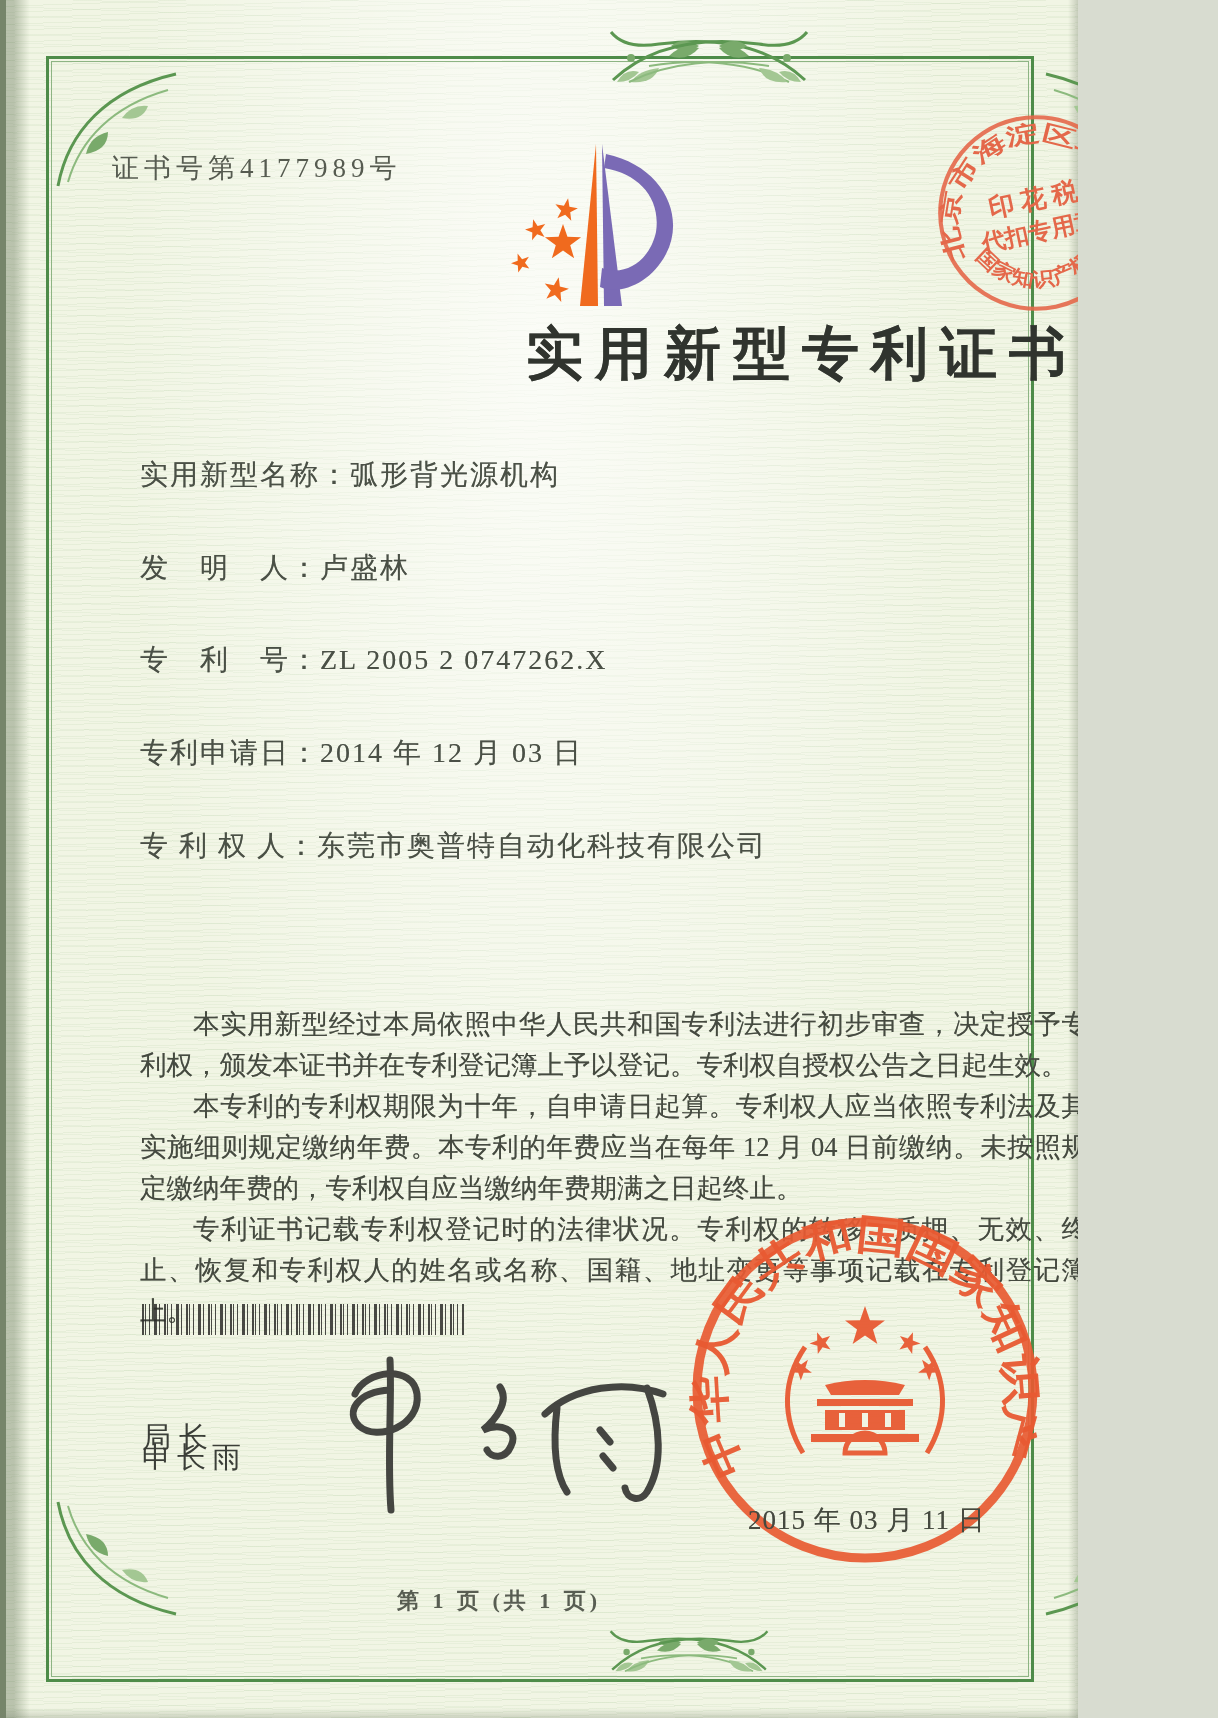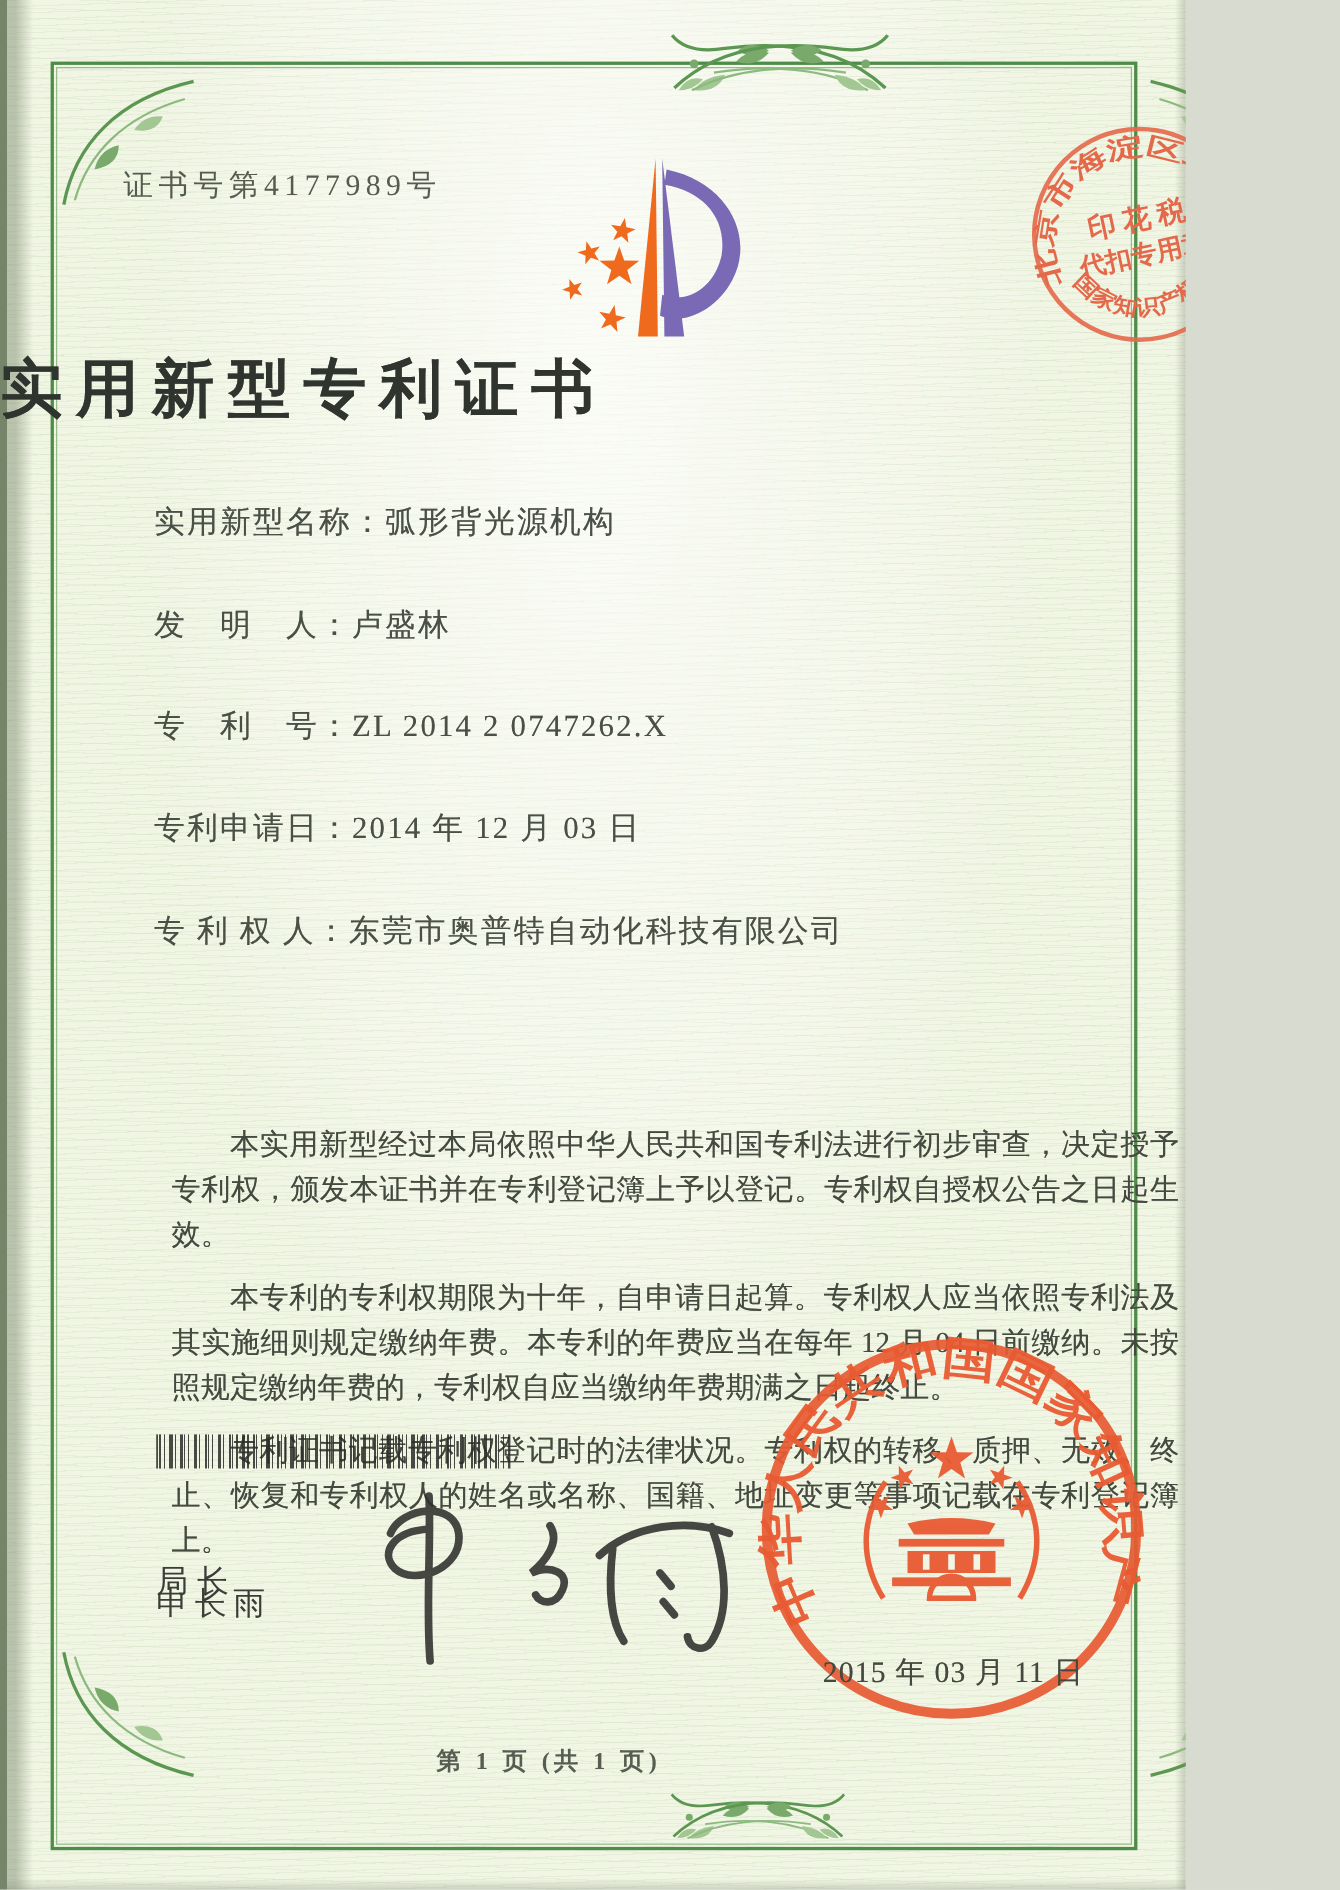--- a/index.html
+++ b/index.html
@@ -16,26 +16,26 @@
   
   .spine{left:0;top:0;bottom:0;width:30px;
     background:linear-gradient(90deg,#76856a 0 6px,rgba(118,133,106,.45) 6px 14px,rgba(118,133,106,0) 30px);}
   .edge-r{right:0;top:0;bottom:0;width:10px;background:linear-gradient(270deg,rgba(120,130,110,.35),rgba(0,0,0,0));}
   .edge-b{left:0;right:0;bottom:0;height:10px;background:linear-gradient(0deg,rgba(120,130,110,.30),rgba(0,0,0,0));}
   
   .frame{left:46px;top:56px;right:44px;bottom:36px;border:3px solid #4e8c49;}
   .frame-inner{position:absolute;left:2px;top:2px;right:2px;bottom:2px;border:1px solid #8db483;}
   
   .certno{left:112px;top:150px;font-size:27px;letter-spacing:5px;color:#565b50;}
-  .title{left:0;right:0;top:316px;text-align:left;font-size:57px;font-weight:600;
+  .title{left:0;right:0;top:316px;text-align:right;font-size:57px;font-weight:600;
     letter-spacing:12px;color:#30342e;text-shadow:0 0 .6px rgba(48,52,46,.7);}
   .fieldrow{left:140px;font-size:28px;color:#4a5046;letter-spacing:2px;text-shadow:0 0 .5px rgba(74,80,70,.55);text-align:center;}
   .bodytext{left:140px;top:1004px;width:948px;font-size:26.5px;line-height:41px;color:#454a40;
     text-align:justify;text-shadow:0 0 .5px rgba(69,74,64,.55);}
-  .bodytext p{margin:16px;text-indent:2em;}
+  .bodytext p{margin:0;text-indent:2em;}
   .barcode{left:142px;top:1304px;width:322px;height:31px;opacity:.85;
     background:repeating-linear-gradient(90deg,
       #2b2b28 0 2px,rgba(0,0,0,0) 2px 3px,
       #2b2b28 3px 4px,rgba(0,0,0,0) 4px 7px,
       #2b2b28 7px 8px,rgba(0,0,0,0) 8px 12px,
       #2b2b28 12px 15px,rgba(0,0,0,0) 15px 17px,
       #2b2b28 17px 18px,rgba(0,0,0,0) 18px 22px);}
   .dg-title{left:142px;top:1386px;font-size:29px;letter-spacing:8px;color:#3b3e38;
     font-family:"Liberation Sans","DejaVu Sans",sans-serif;margin-top:32px;}
   .dg-name{left:142px;top:1438px;font-size:29px;letter-spacing:6px;color:#3b3e38;
@@ -132,21 +132,21 @@
 
   <div class="abs title">实用新型专利证书</div>
 
   <div class="abs fieldrow" style="top:456px">
     <span>实用新型名称：</span><span>弧形背光源机构</span>
   </div>
   <div class="abs fieldrow" style="top:549px">
     <span>发　明　人：</span><span>卢盛林</span>
   </div>
   <div class="abs fieldrow" style="top:641px">
-    <span>专　利　号：</span><span>ZL 2014 2 0747262.X</span>
+    <span>专　利　号：</span><span>ZL 2005 2 0747262.X</span>
   </div>
   <div class="abs fieldrow" style="top:734px">
     <span>专利申请日：</span><span>2014 年 12 月 03 日</span>
   </div>
   <div class="abs fieldrow" style="top:827px">
     <span>专 利 权 人：</span><span>东莞市奥普特自动化科技有限公司</span>
   </div>
 
   <div class="abs bodytext">
     <p>本实用新型经过本局依照中华人民共和国专利法进行初步审查，决定授予专利权，颁发本证书并在专利登记簿上予以登记。专利权自授权公告之日起生效。</p>

